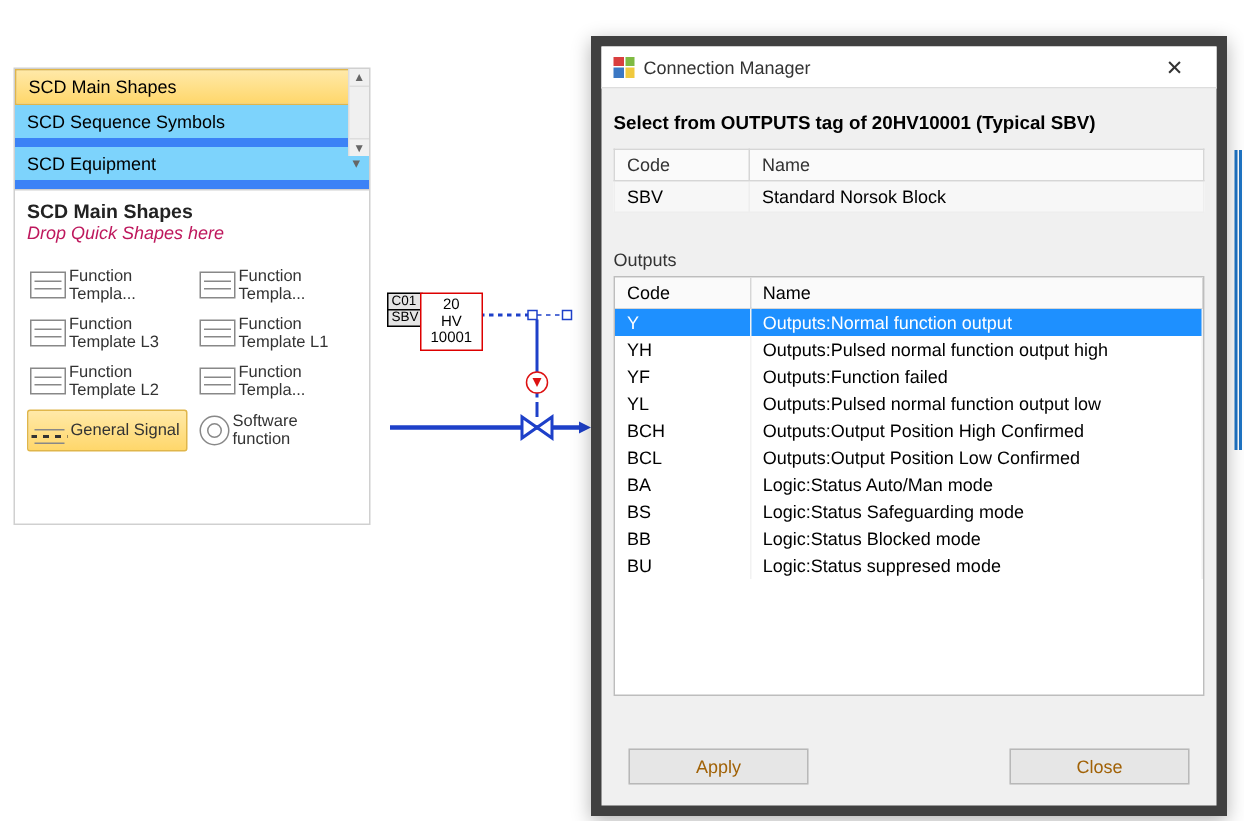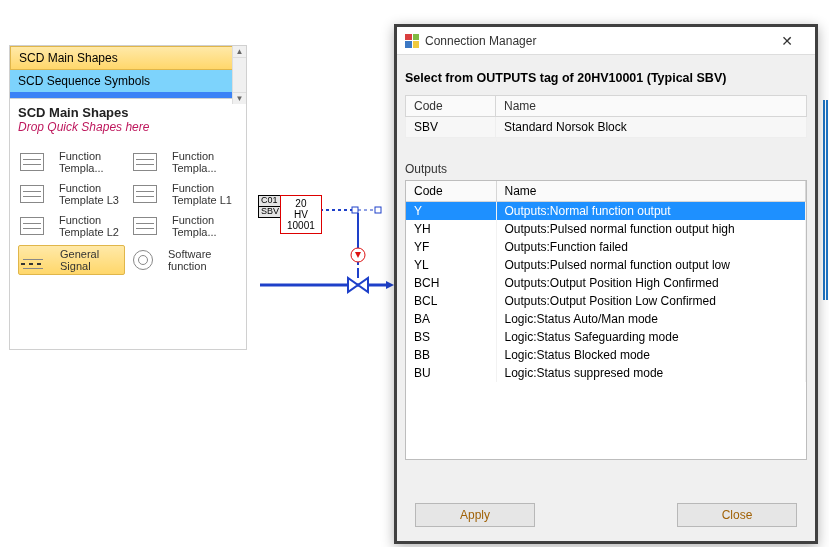--- a/index.html
+++ b/index.html
@@ -58,21 +58,21 @@
   }
   .shape-grid {
     display: grid;
     grid-template-columns: 1fr 1fr;
     gap: 4px 6px;
     padding: 6px 8px;
   }
   .shape-item {
     display: flex;
     align-items: center;
-    gap: 15px;
+    gap: 2px;
     padding: 2px;
     border-radius: 2px;
   }
   .shape-item.sel {
     background: linear-gradient(#ffe9a8,#ffd76b);
     border: 1px solid #e0b64a;
   }
   .shape-icon {
     width: 24px; height: 18px;
     border: 1px solid #888;
@@ -106,21 +106,21 @@
     position:absolute; left:-2px; top:75px;
     font-size:9px; line-height:1.1; color:#000;
   }
   .tag-side div{border:1px solid #000;padding:0 2px;margin-bottom:-1px;background:#e5e5e5}
   
   .dialog {
     position: absolute;
     left: 394px; top: 24px;
     width: 424px; height: 520px;
     background: #f0f0f0;
-    border: 3px solid #404040;
+    border: 7px solid #404040;
     box-shadow: 0 3px 12px rgba(0,0,0,.3);
   }
   .titlebar {
     height: 28px;
     background:#fff;
     display:flex;align-items:center;gap:6px;
     padding: 0 8px;
     border-bottom:1px solid #ddd;
   }
   .titlebar .win-icon{width:14px;height:14px;display:grid;grid-template-columns:1fr 1fr;grid-template-rows:1fr 1fr;gap:1px}
@@ -151,20 +151,24 @@
 <body>
 
 <div class="shapes-panel">
   <div class="acc-list" style="position:relative">
     <div class="acc-item active">
       <span>SCD Main Shapes</span>
     </div>
     <div class="acc-item">
       <span>SCD Sequence Symbols</span>
     </div>
+    <div class="acc-item">
+      <span>SCD Equipment</span>
+      <span class="chev">▾</span>
+    </div>
     <div class="acc-scroll">
       <div class="t1">▲</div>
       <div class="t2">▼</div>
     </div>
   </div>
   <div class="section-title">SCD Main Shapes</div>
   <div class="section-sub">Drop Quick Shapes here</div>
   <div class="shape-grid" id="shape-grid">
       <div class="shape-item">
         <div class="shape-icon"></div>

